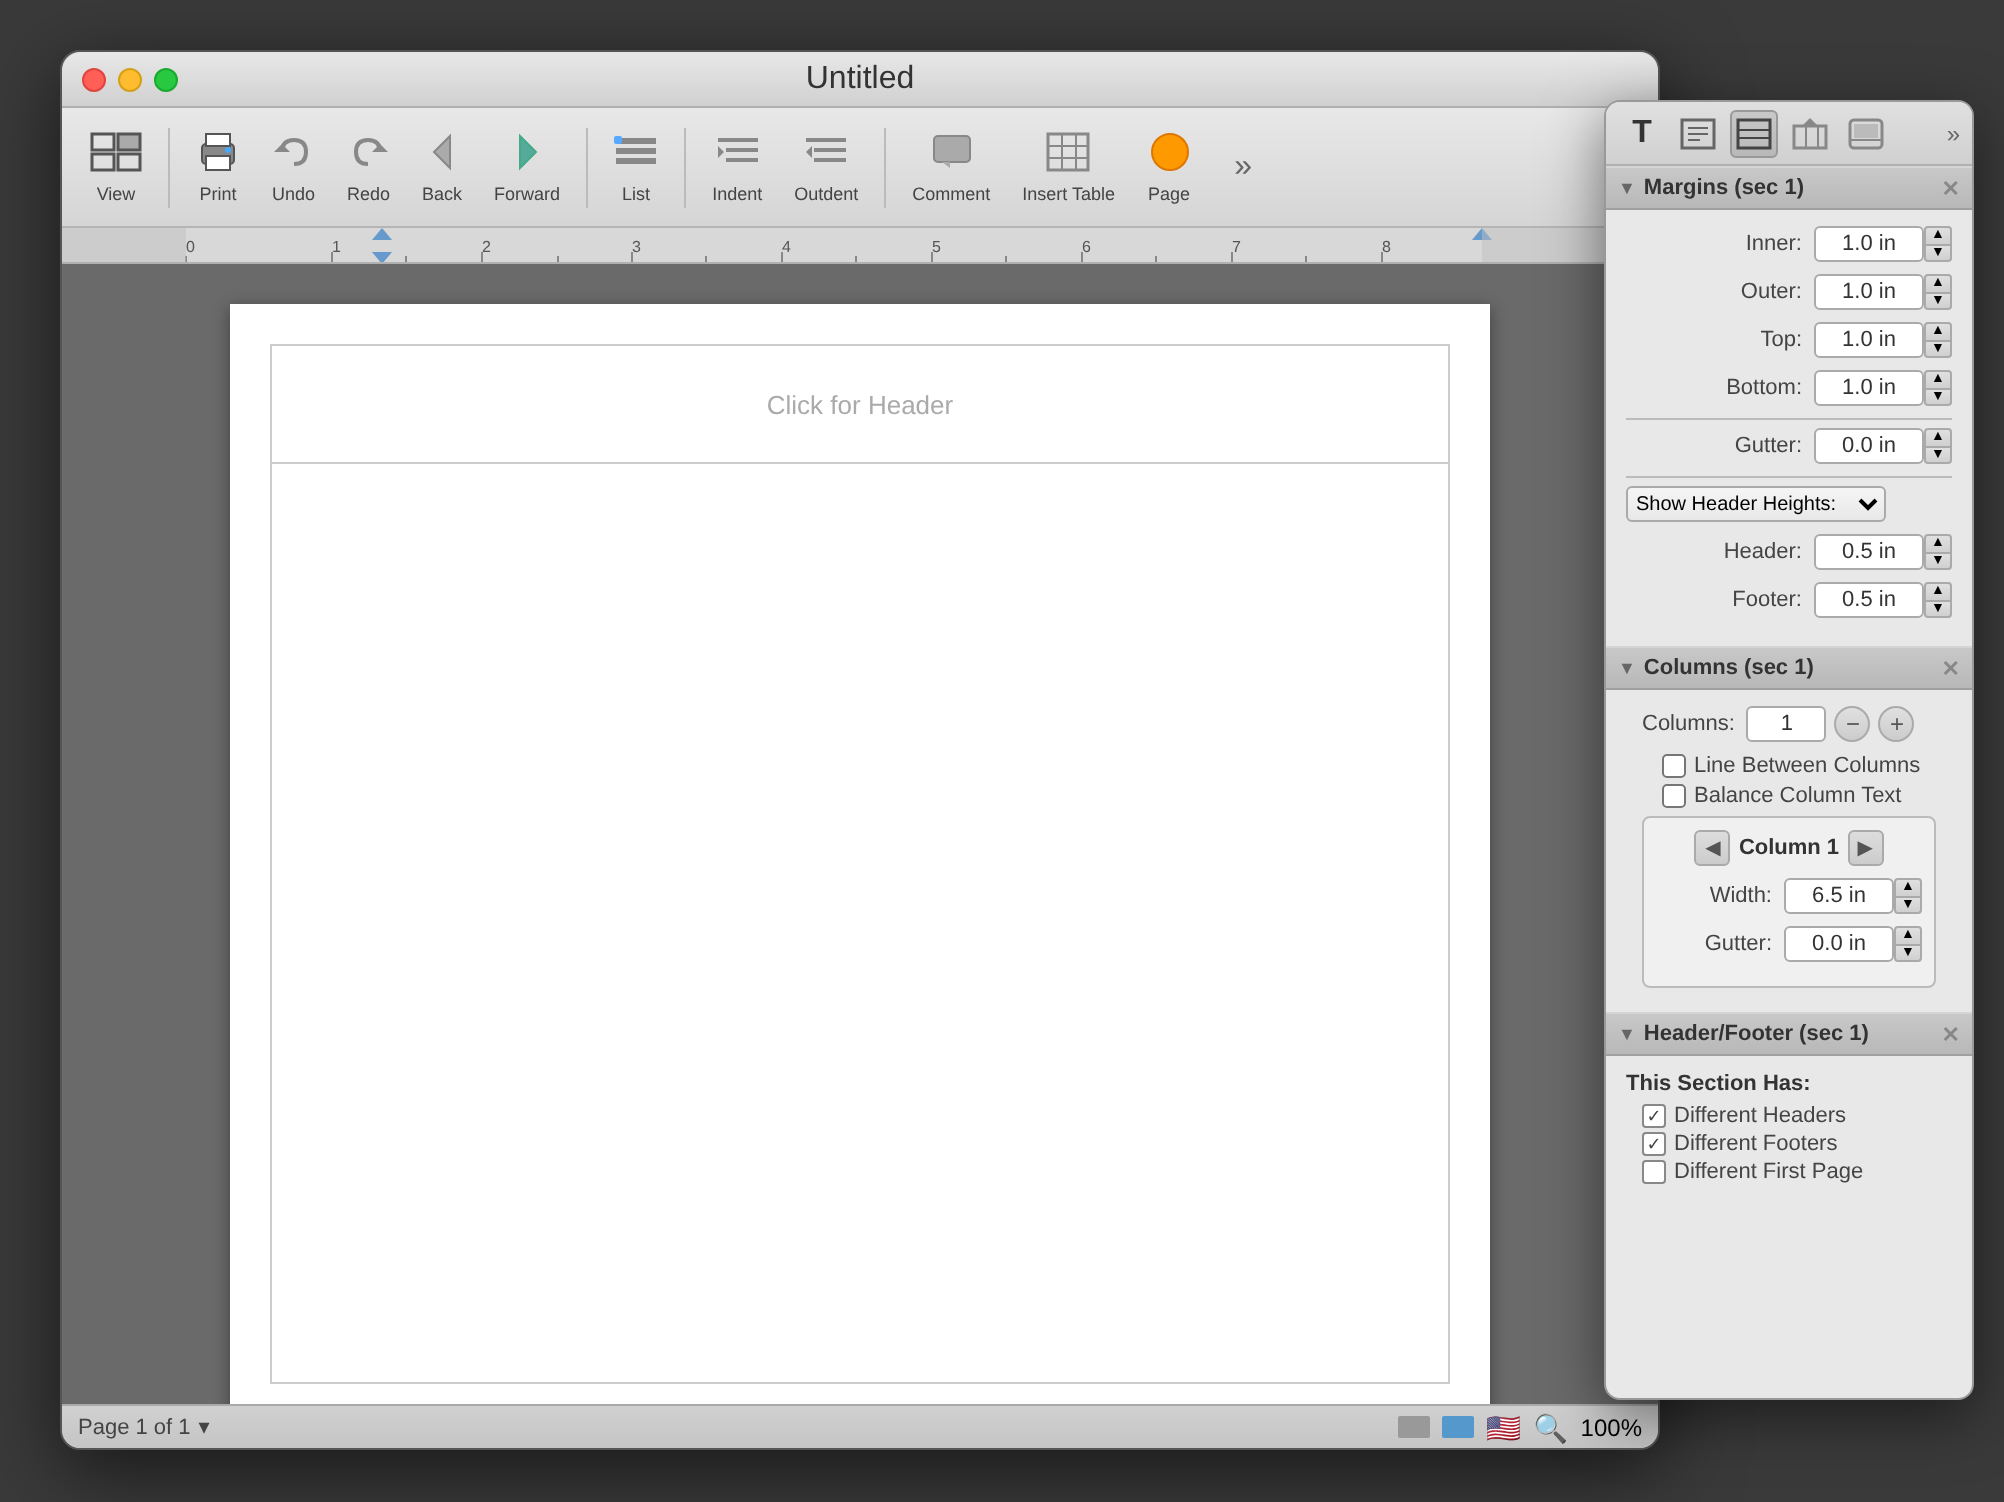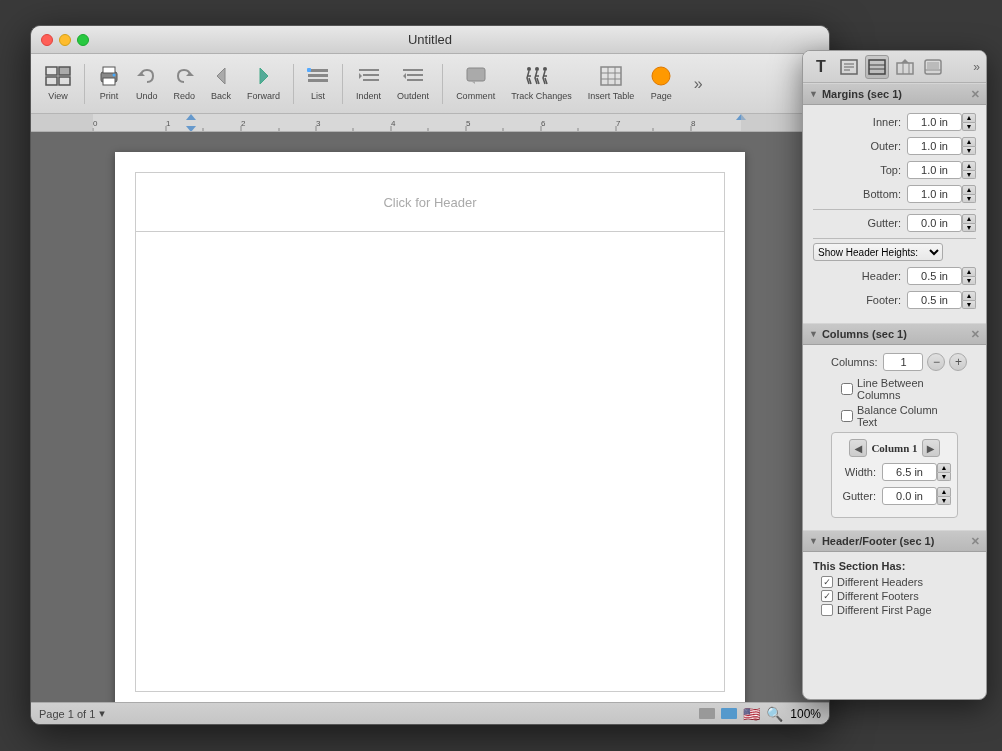--- a/index.html
+++ b/index.html
@@ -50,21 +50,21 @@
       height: 12px;
       border-radius: 50%;
     }
     .tl-close { background: #ff5f57; border: 1px solid #e0443e; }
     .tl-min { background: #febc2e; border: 1px solid #d4a017; }
     .tl-max { background: #28c840; border: 1px solid #1aaa2f; }
     .title-bar-title {
       position: absolute;
       left: 50%;
       transform: translateX(-50%);
-      font-size: 13px;
+      font-size: 16px;
       color: #333;
       font-weight: 500;
     }
 
     
     .toolbar {
       height: 60px;
       background: linear-gradient(to bottom, #e8e8e8, #d5d5d5);
       border-bottom: 1px solid #b5b5b5;
       display: flex;
@@ -279,21 +279,21 @@
       border: 1px solid #aaa;
       border-radius: 3px;
       background: linear-gradient(to bottom, #f5f5f5, #e8e8e8);
       font-size: 10px;
       padding: 0 0;
       cursor: pointer;
     }
 
     
     .columns-section {
-      padding: 8px 28px;
+      padding: 8px 18px;
     }
     .columns-row {
       display: flex;
       align-items: center;
       margin-bottom: 6px;
     }
     .checkbox-row {
       display: flex;
       align-items: center;
       gap: 4px;
@@ -334,21 +334,20 @@
       align-items: center;
       justify-content: center;
       font-size: 10px;
       cursor: pointer;
       color: #555;
     }
     .column-title {
       font-size: 11px;
       font-weight: 600;
       color: #333;
-      font-family: Liberation Serif, serif;
     }
 
     
     .divider {
       height: 1px;
       background: #bbb;
       margin: 4px 0;
     }
 
     
@@ -568,34 +567,20 @@
     <div class="toolbar-btn">
       <div class="icon-area">
         <svg width="22" height="20" viewBox="0 0 22 20">
           <rect x="2" y="2" width="18" height="13" rx="2" fill="#aaa" stroke="#888" stroke-width="1"></rect>
           <polygon points="6,15 10,18 10,15" fill="#aaa"></polygon>
         </svg>
       </div>
       <div class="btn-label">Comment</div>
     </div>
 
-    <div class="toolbar-btn">
-      <div class="icon-area">
-        
-        <svg width="36" height="20" viewBox="0 0 36 20">
-          <circle cx="6" cy="3" r="2" fill="#555"></circle>
-          <path d="M6 5 L4 12 L6 18 M6 12 L8 18 M4 10 L8 10" stroke="#555" stroke-width="1.5" fill="none"></path>
-          <circle cx="14" cy="3" r="2" fill="#555"></circle>
-          <path d="M14 5 L12 12 L14 18 M14 12 L16 18 M12 10 L16 10" stroke="#555" stroke-width="1.5" fill="none"></path>
-          <circle cx="22" cy="3" r="2" fill="#555"></circle>
-          <path d="M22 5 L20 12 L22 18 M22 12 L24 18 M20 10 L24 10" stroke="#555" stroke-width="1.5" fill="none"></path>
-        </svg>
-      </div>
-      <div class="btn-label">Track Changes</div>
-    </div>
 
     <div class="toolbar-btn">
       <div class="icon-area">
         <svg width="22" height="20" viewBox="0 0 22 20">
           <rect x="1" y="1" width="20" height="18" fill="none" stroke="#888" stroke-width="1.5"></rect>
           <line x1="1" y1="7" x2="21" y2="7" stroke="#888" stroke-width="1"></line>
           <line x1="1" y1="13" x2="21" y2="13" stroke="#888" stroke-width="1"></line>
           <line x1="8" y1="1" x2="8" y2="19" stroke="#888" stroke-width="1"></line>
           <line x1="15" y1="1" x2="15" y2="19" stroke="#888" stroke-width="1"></line>
         </svg>

